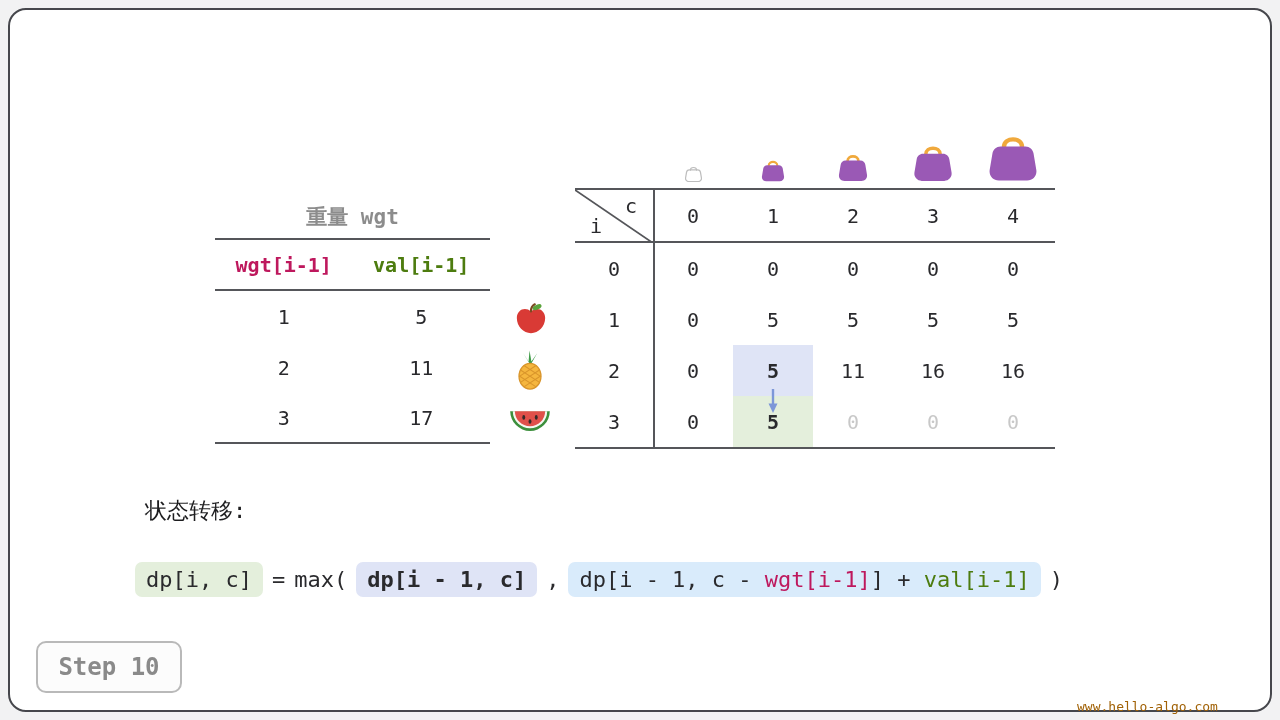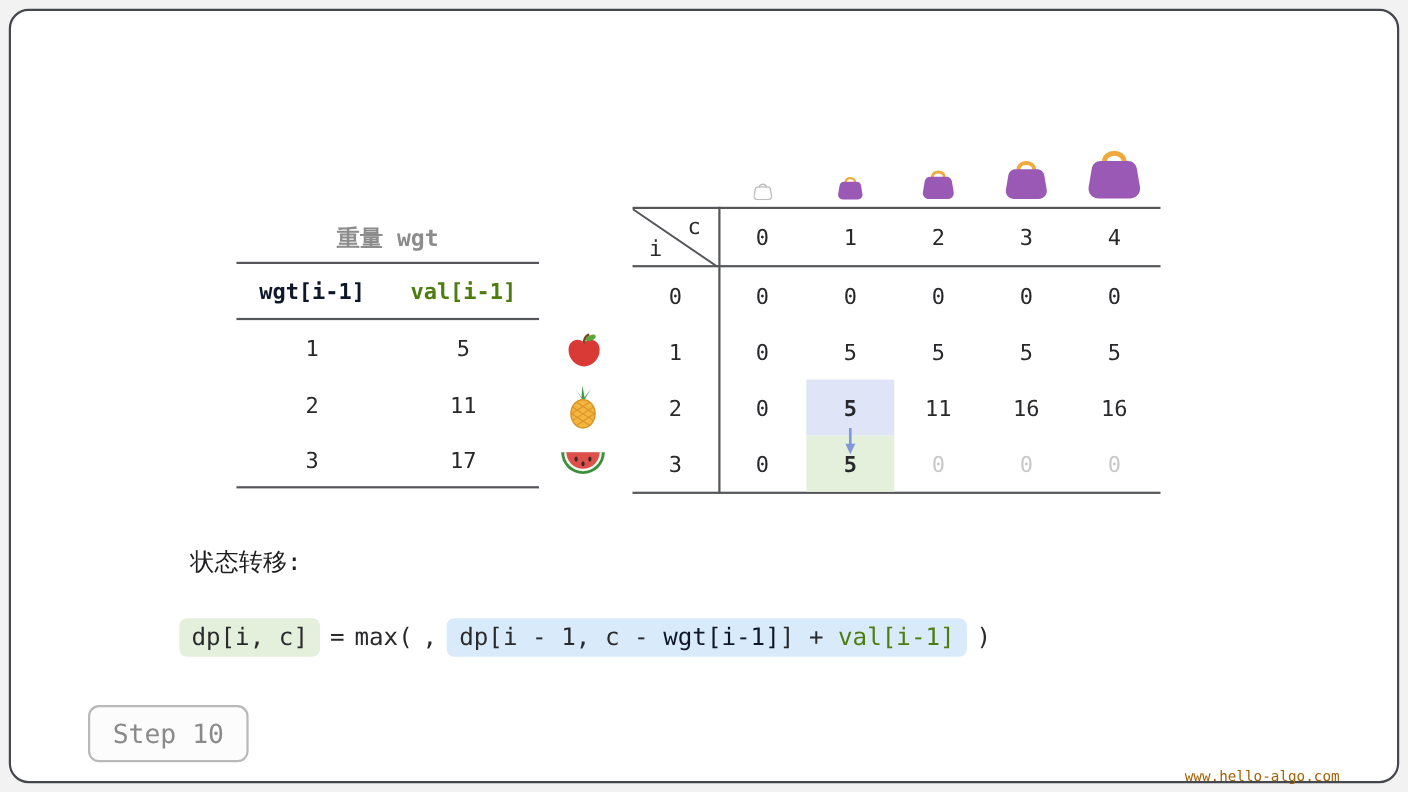--- a/index.html
+++ b/index.html
@@ -7,40 +7,40 @@
   body {
     background: #f2f2f3;
     font-family: "DejaVu Sans Mono", "Liberation Mono", monospace;
     color: #29292c;
   }
   .stage { position: relative; width: 1280px; height: 720px; overflow: hidden; }
   .card {
     position: absolute; left: 8px; top: 8px; width: 1264px; height: 704px;
     background: #ffffff; border: 2px solid #46474c; border-radius: 18px;
   }
-  .abs { position: absolute; margin-left: 28px; }
+  .abs { position: absolute; }
 
   
   .item-table { position: absolute; left: 215px; top: 196px; width: 275px; }
   .it-head {
     display: flex; height: 44px; align-items: center;
     border-bottom: 2px solid #55565a;
     color: #8c8c8c; font-weight: bold; font-size: 21px;
   }
   .it-head span { flex: 1; text-align: center; }
   .it-formula {
     display: flex; height: 51px; align-items: center;
     border-bottom: 2px solid #55565a;
     font-weight: bold; font-size: 20px;
   }
   .it-formula span { flex: 1; text-align: center; }
   .it-row { display: flex; height: 51px; align-items: center; font-size: 20px; }
   .it-row span { flex: 1; text-align: center; }
   .it-bottom { border-bottom: 2px solid #55565a; }
-  .teal { color: #0f172a; }
+  .teal { color: #be185d; }
   .green { color: #4d7c0f; }
 
   
   .dp-table {
     position: absolute; left: 575px; top: 188px; width: 480px;
     border-top: 2px solid #55565a; border-bottom: 2px solid #55565a;
     font-size: 20px;
   }
   .dp-head { display: flex; height: 53px; border-bottom: 2px solid #55565a; }
   .dp-corner { width: 78px; position: relative; }
@@ -69,21 +69,21 @@
   .chip { padding: 5px 11px; border-radius: 7px; }
   .chip-green { background: #e4efdc; text-align: center; }
   .chip-blue { background: #dfe4f6; font-weight: bold; }
   .chip-lightblue { background: #d9ebfb; }
 
   
   .step-badge {
     position: absolute; left: 36px; top: 641px; width: 146px; height: 52px;
     background: #fcfcfc; border: 2px solid #b9b9b9; border-radius: 10px;
     display: flex; align-items: center; justify-content: center;
-    font-size: 24px; font-weight: normal; color: #8a8a8a; margin-left: 44px;
+    font-size: 24px; font-weight: bold; color: #8a8a8a;
   }
   .watermark {
     position: absolute; left: 1077px; top: 699px;
     font-size: 13px; color: #a16207;
   }
 </style>
 </head>
 <body>
 
 <div class="stage">
@@ -219,20 +219,21 @@
     <line x1="8" y1="1" x2="8" y2="16" stroke="#7d97d8" stroke-width="2.4"></line>
     <path d="M8 25 L3.5 15.5 L12.5 15.5 Z" fill="#7d97d8"></path>
   </svg>
 
   
   <div class="abs transition-label">状态转移:</div>
   <div class="abs formula">
     <span class="chip chip-green">dp[i, c]</span>
     <span>=</span>
     <span>max(</span>
+    <span class="chip chip-blue">dp[i - 1, c]</span>
     <span>,</span>
     <span class="chip chip-lightblue"><span>dp[i - 1, c - </span><span class="teal">wgt[i-1]</span><span>] + </span><span class="green">val[i-1]</span></span>
     <span>)</span>
   </div>
 
   
   <div class="step-badge">Step 10</div>
   <div class="watermark">www.hello-algo.com</div>
 </div>
 

